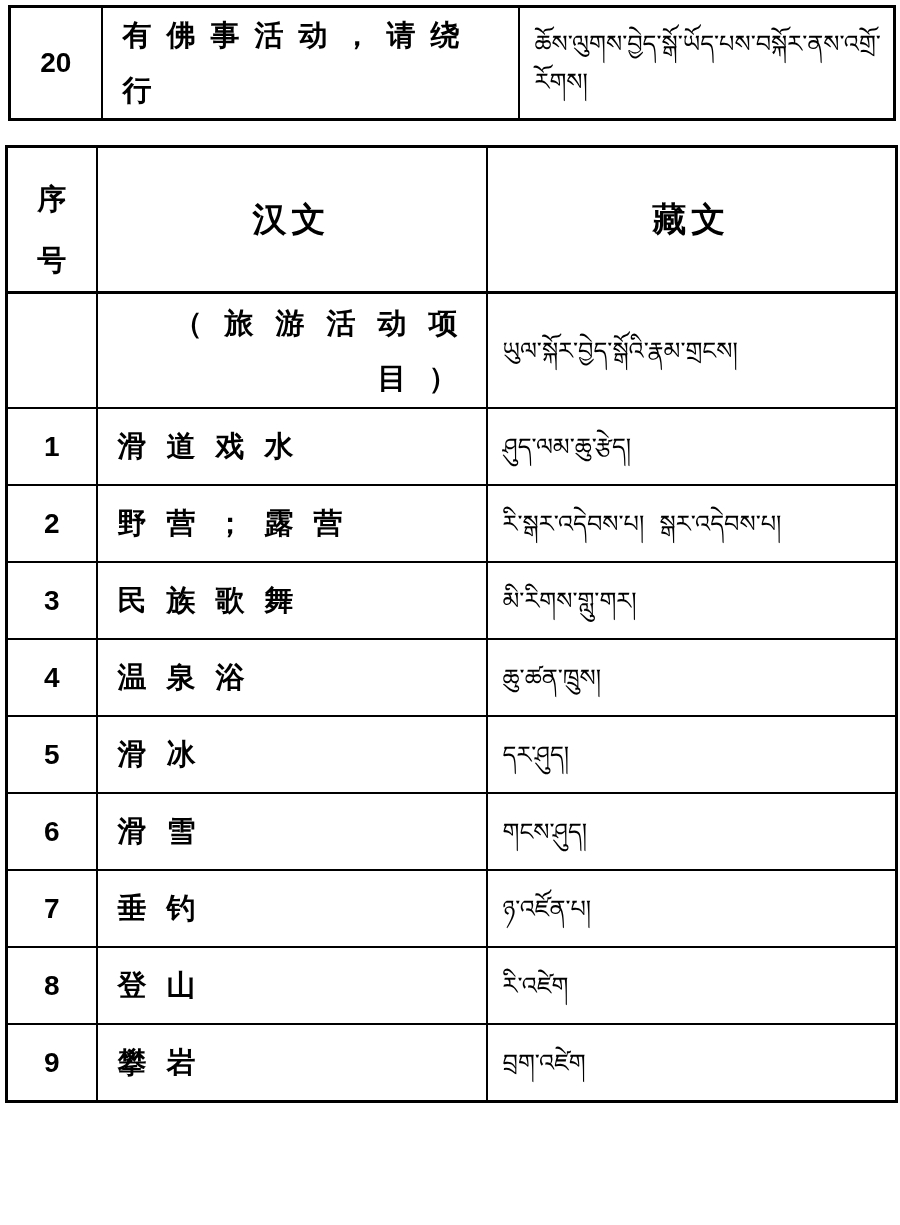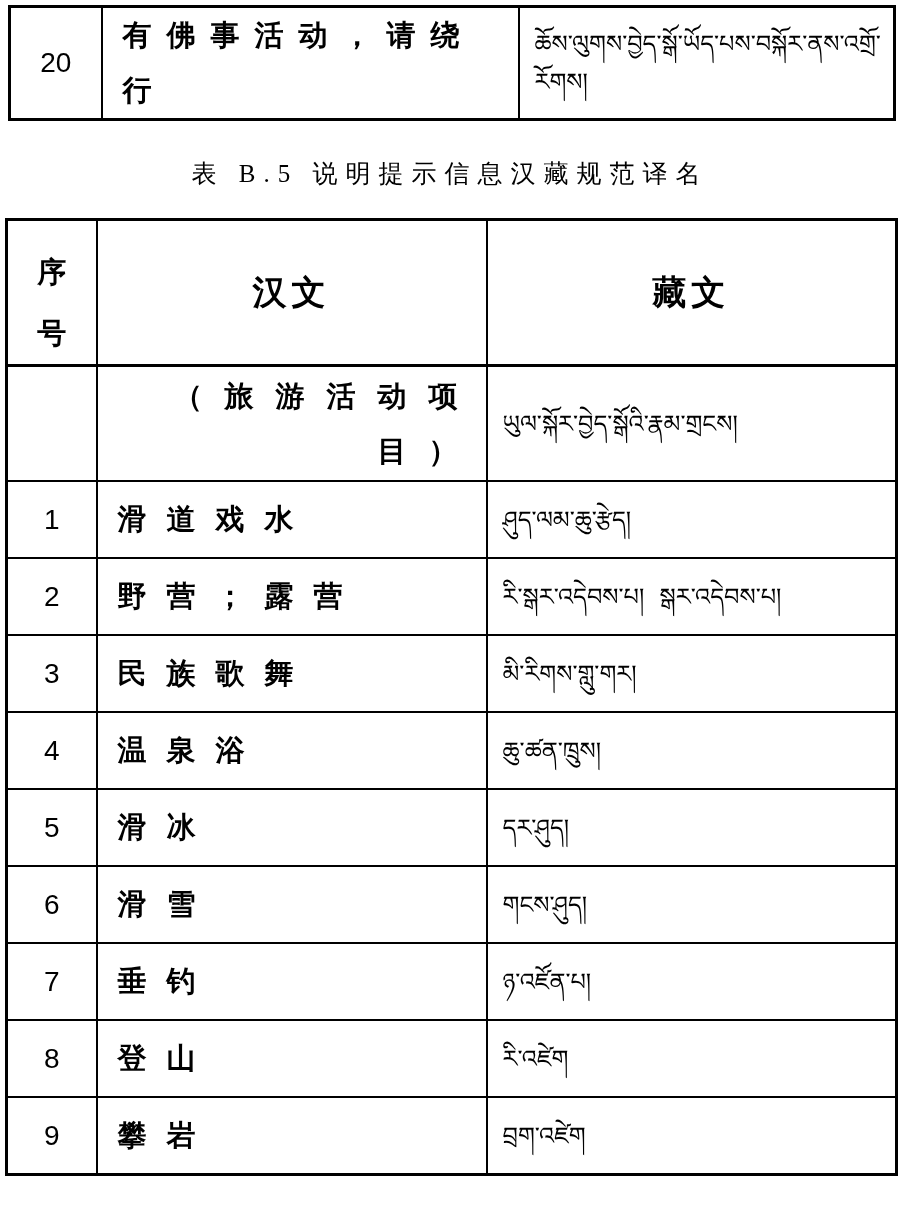--- a/index.html
+++ b/index.html
@@ -42,21 +42,21 @@
   
   table.main { margin: 24px 0 0 5px; width: 890px; }
   table.main tr.header-row { height: 108px; }
   table.main tr.header-row th { border-bottom: 3px solid #000; font-weight: bold; }
   table.main tr.r0 { height: 116px; }
   table.main tr.datarow { height: 77px; }
 
   .no-cell {
     text-align: center;
     font-family: "Liberation Sans", "DejaVu Sans", sans-serif;
-    font-weight: normal;
+    font-weight: bold;
     font-size: 28px;
   }
   .zh-cell {
     font-family: "Liberation Serif", "DejaVu Serif", serif;
     font-weight: bold;
     font-size: 29px;
     letter-spacing: 20px;
     line-height: 1.9;
     padding-left: 20px;
     padding-right: 6px;
@@ -100,21 +100,20 @@
     </colgroup>
     <tbody id="top-body">
         <tr class="t-row">
           <td class="no-cell">20</td>
           <td class="zh-cell">有佛事活动，请绕行</td>
           <td class="bo-cell">ཆོས་ལུགས་བྱེད་སྒོ་ཡོད་པས་བསྐོར་ནས་འགྲོ་རོགས།</td>
         </tr>
       </tbody>
   </table>
 
-  <div class="caption">表 B.5 说明提示信息汉藏规范译名</div>
 
   <table class="tbl main">
     <colgroup>
       <col style="width:90px">
         <col style="width:390px">
         <col style="width:410px">
     </colgroup>
     <tbody id="main-body">
       <tr class="header-row">
         <th class="h-no">

